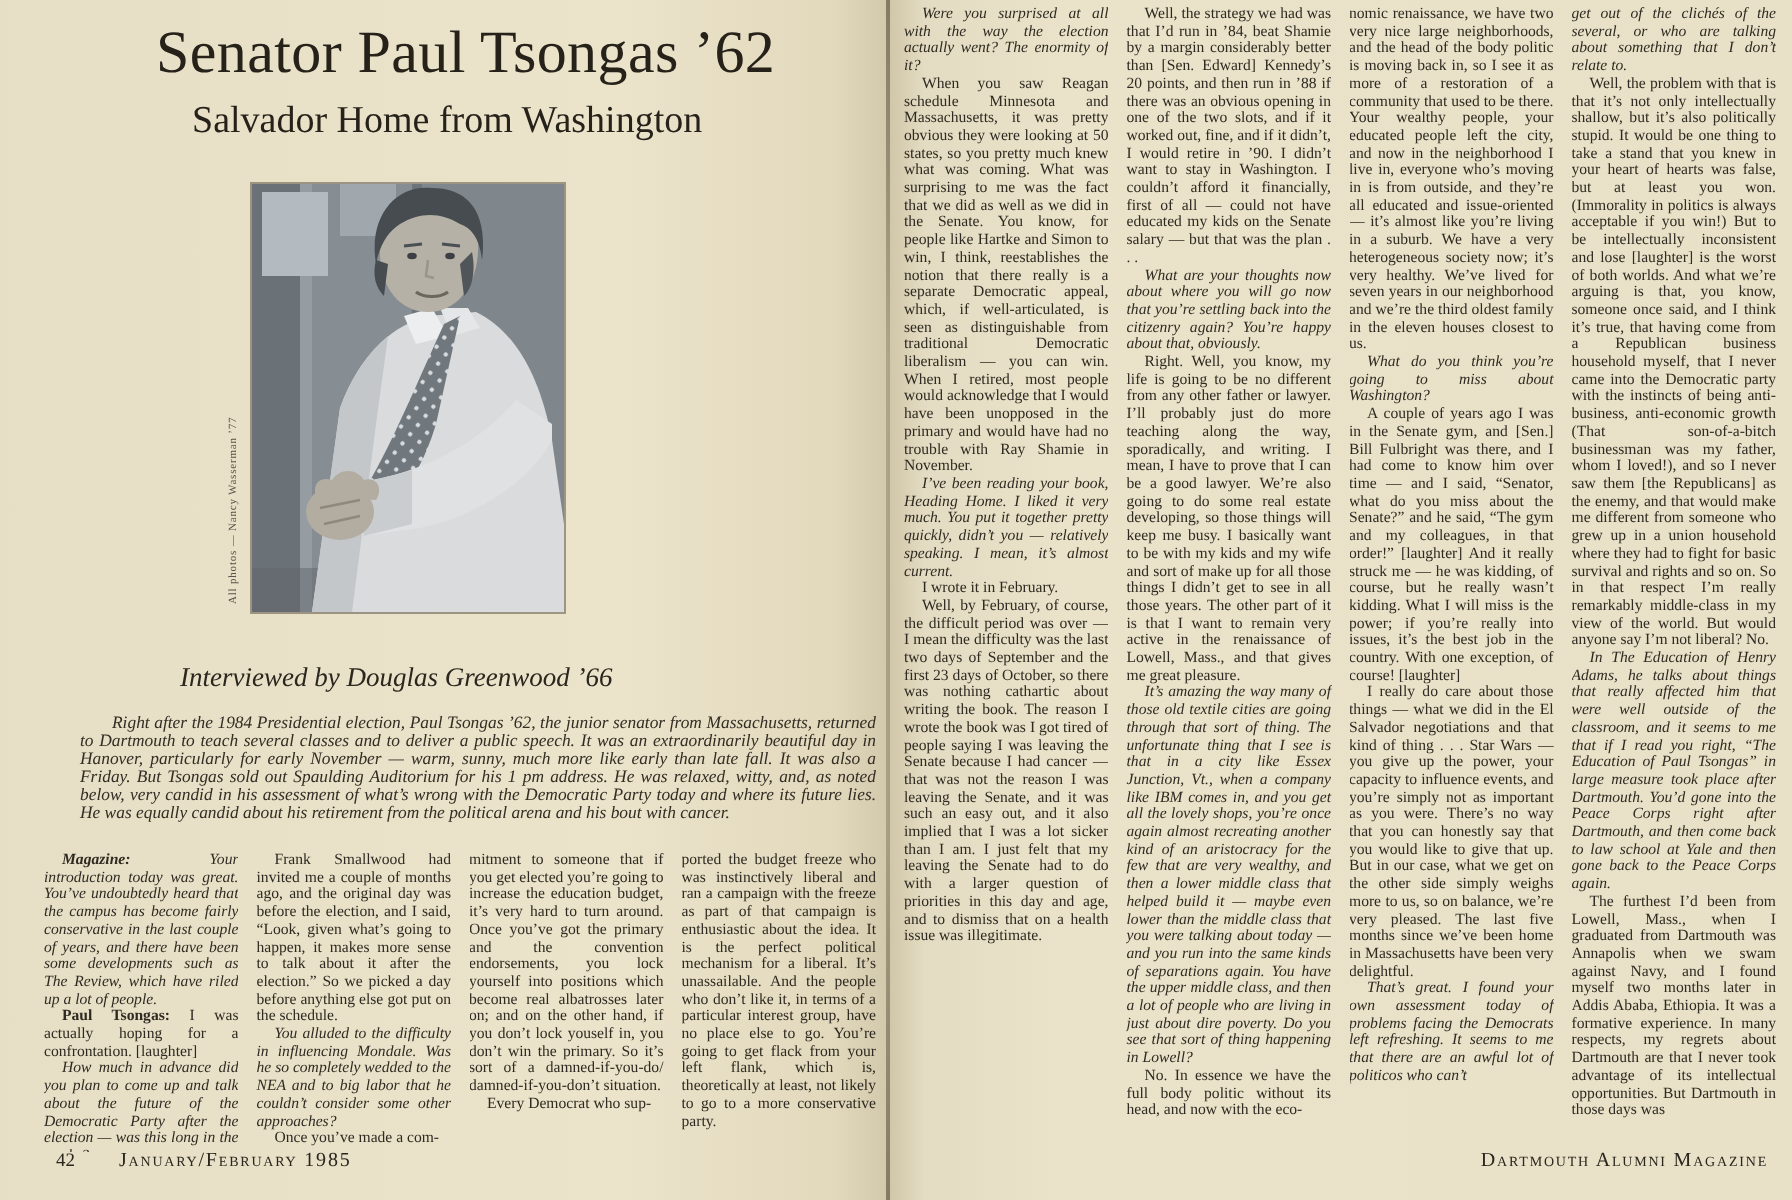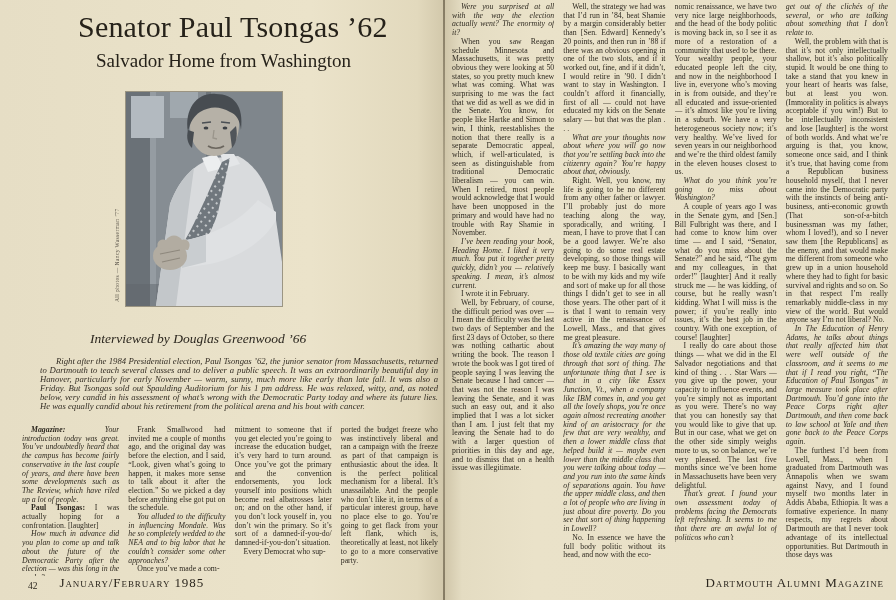--- a/index.html
+++ b/index.html
@@ -28,21 +28,21 @@
   .cols-right{left:8px;top:3px;width:436px;height:563px;}
   .col{flex:1 1 0;overflow:hidden;text-align:justify;font-size:7.8px;line-height:8.7px;color:#2f2a21;}
   .col p{margin:0;text-indent:9px;}
   .col p.q{font-style:italic;}
   .col p.cont{text-indent:0;}
   .lead{font-weight:bold;}
   .footer{position:absolute;top:575px;display:flex;align-items:flex-end;}
   .footer-left{left:28px;gap:22px;}
   .footer-right{right:12px;gap:16px;flex-direction:column;}
   .folio{font-size:9.5px;color:#2b261e;}
-  .footer-label{font-variant:small-caps;letter-spacing:.9px;font-size:13px;color:#2b261e;white-space:nowrap;}
+  .footer-label{font-variant:small-caps;letter-spacing:.9px;font-size:10px;color:#2b261e;white-space:nowrap;}
 </style>
 </head>
 <body>
 
 <div class="spread">
 
   <div class="page page-left">
     <h1 class="title">Senator Paul Tsongas ’62</h1>
     <h2 class="subtitle">Salvador Home from Washington</h2>
 

